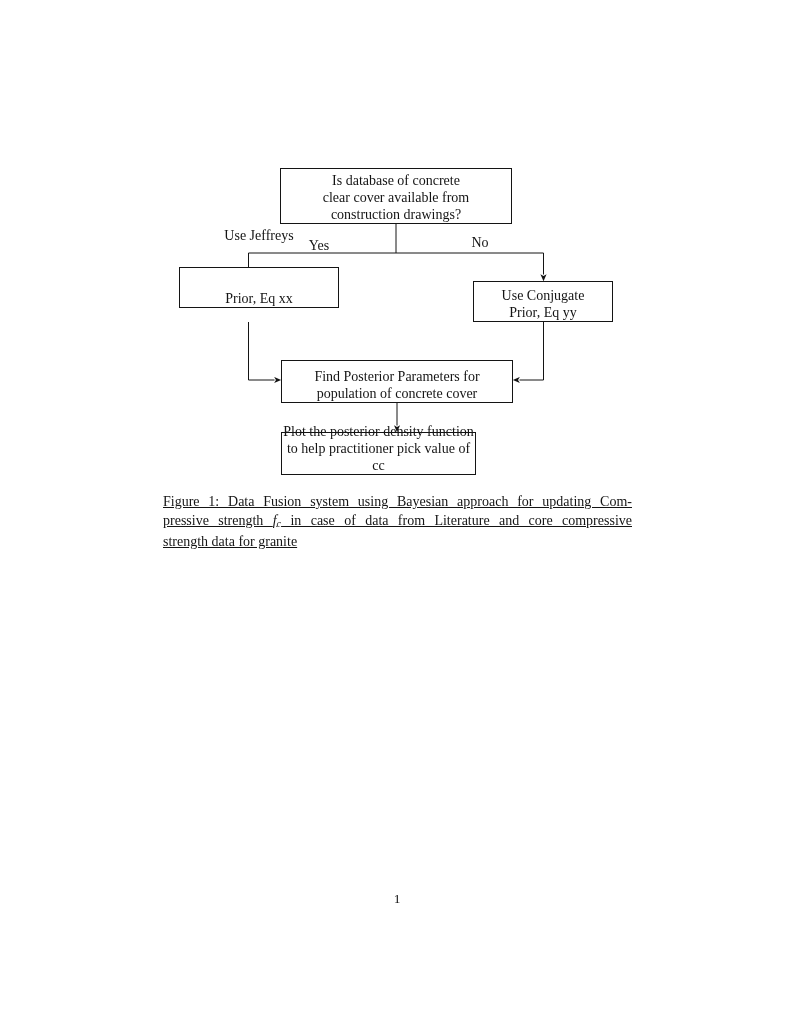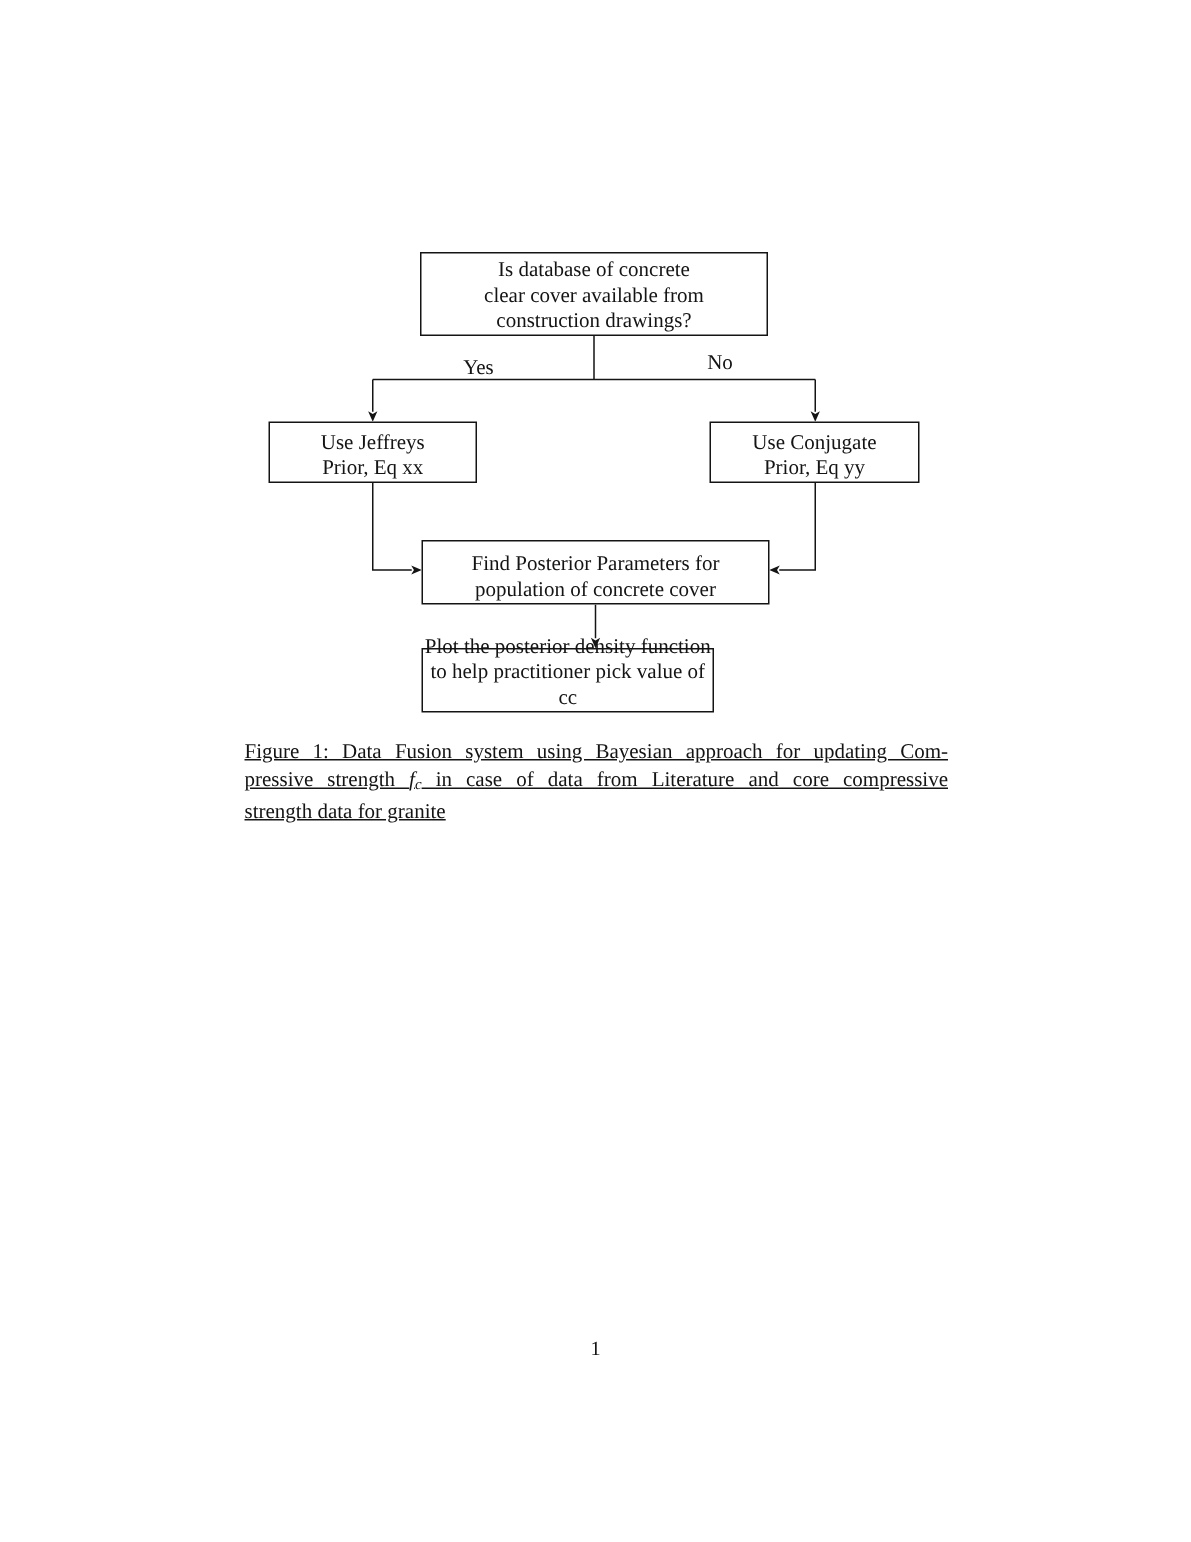--- a/index.html
+++ b/index.html
@@ -25,21 +25,21 @@
     background: #ffffff;
     text-align: center;
     font-size: 14px;
     line-height: 17px;
     display: flex;
     flex-direction: column;
     justify-content: flex-end;
     z-index: 2;
   }
   .node-decision  { left: 280px; top: 168px; width: 232px; height: 56px; }
-  .node-jeffreys  { left: 179px; top: 281px; width: 139px; height: 41px; }
+  .node-jeffreys  { left: 179px; top: 267px; width: 160px; height: 41px; gap: 46px; }
   .node-conjugate { left: 473px; top: 281px; width: 140px; height: 41px; }
   .node-posterior { left: 281px; top: 360px; width: 232px; height: 43px; }
   .node-plot      { left: 281px; top: 432px; width: 195px; height: 43px; }
   .edge-label {
     position: absolute;
     font-size: 14px;
     line-height: 16px;
     text-align: center;
     z-index: 2;
   }

